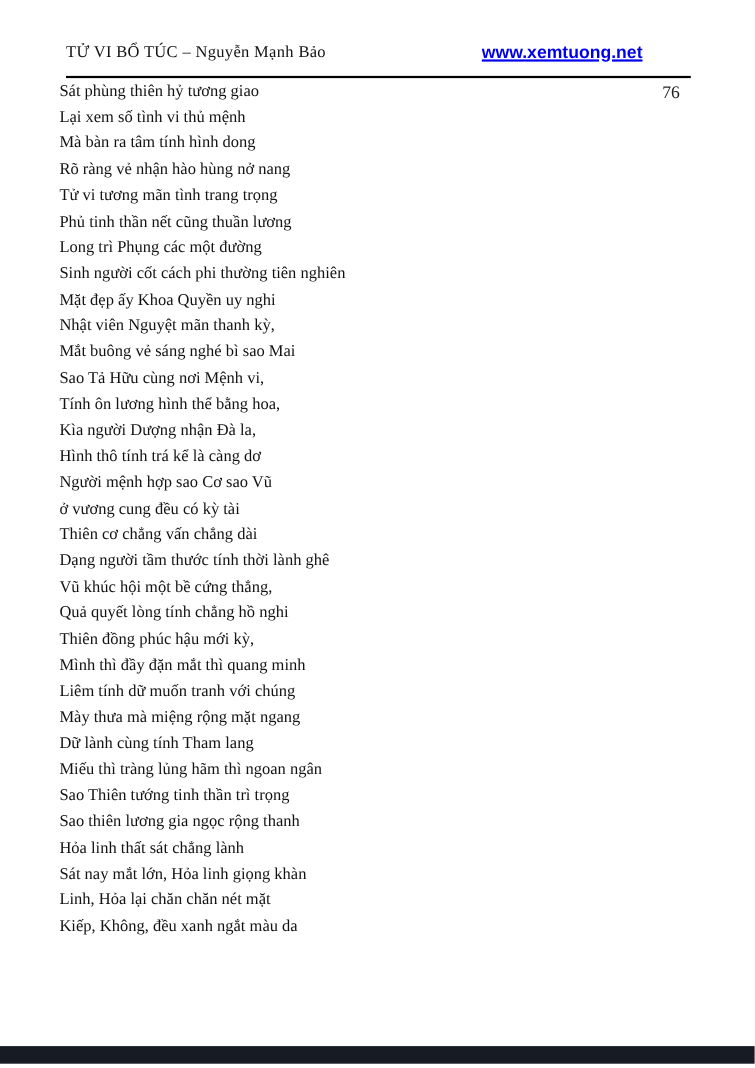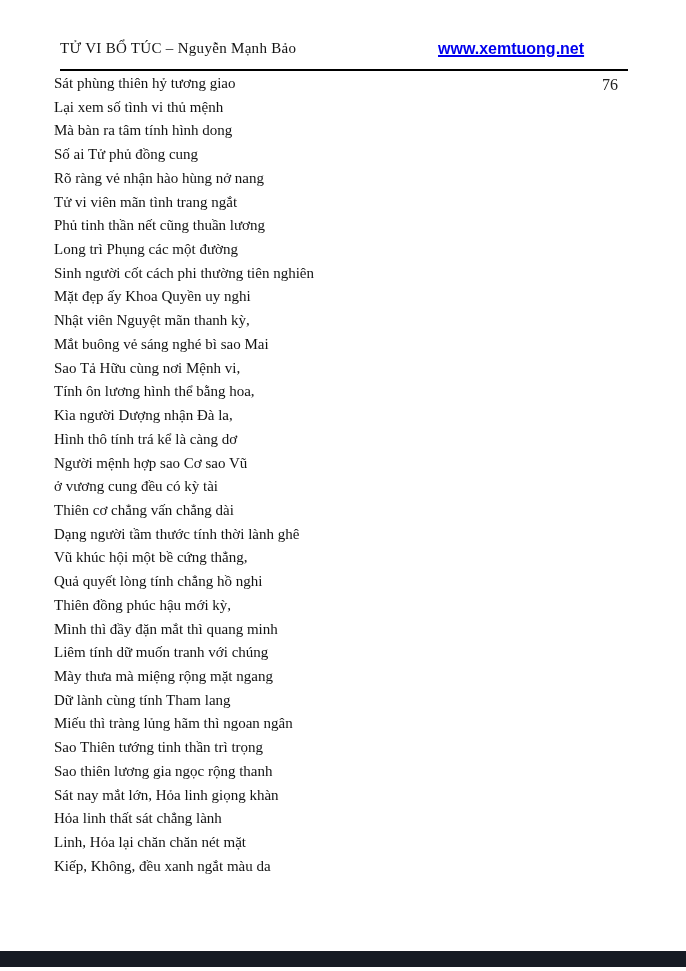--- a/index.html
+++ b/index.html
@@ -63,23 +63,22 @@
   <a class="header-link">www.xemtuong.net</a>
 
   <div class="header-pagenum">76</div>
 
   <div class="header-rule"></div>
 
   <div class="poem">
     <div class="poem-line">Sát phùng thiên hỷ tương giao</div>
     <div class="poem-line">Lại xem số tình vi thủ mệnh</div>
     <div class="poem-line">Mà bàn ra tâm tính hình dong</div>
-    <div class="poem-line">Số ai Tử phủ đồng cung</div>
     <div class="poem-line">Rõ ràng vẻ nhận hào hùng nở nang</div>
-    <div class="poem-line">Tử vi viên mãn tình trang ngắt</div>
+    <div class="poem-line">Tử vi tương mãn tình trang trọng</div>
     <div class="poem-line">Phủ tinh thần nết cũng thuần lương</div>
     <div class="poem-line">Long trì Phụng các một đường</div>
     <div class="poem-line">Sinh người cốt cách phi thường tiên nghiên</div>
     <div class="poem-line">Mặt đẹp ấy Khoa Quyền uy nghi</div>
     <div class="poem-line">Nhật viên Nguyệt mãn thanh kỳ,</div>
     <div class="poem-line">Mắt buông vẻ sáng nghé bì sao Mai</div>
     <div class="poem-line">Sao Tả Hữu cùng nơi Mệnh vi,</div>
     <div class="poem-line">Tính ôn lương hình thể bằng hoa,</div>
     <div class="poem-line">Kìa người Dượng nhận Đà la,</div>
     <div class="poem-line">Hình thô tính trá kể là càng dơ</div>
@@ -90,21 +89,21 @@
     <div class="poem-line">Vũ khúc hội một bề cứng thẳng,</div>
     <div class="poem-line">Quả quyết lòng tính chẳng hồ nghi</div>
     <div class="poem-line">Thiên đồng phúc hậu mới kỳ,</div>
     <div class="poem-line">Mình thì đầy đặn mắt thì quang minh</div>
     <div class="poem-line">Liêm tính dữ muốn tranh với chúng</div>
     <div class="poem-line">Mày thưa mà miệng rộng mặt ngang</div>
     <div class="poem-line">Dữ lành cùng tính Tham lang</div>
     <div class="poem-line">Miếu thì tràng lủng hãm thì ngoan ngân</div>
     <div class="poem-line">Sao Thiên tướng tinh thần trì trọng</div>
     <div class="poem-line">Sao thiên lương gia ngọc rộng thanh</div>
+    <div class="poem-line">Hỏa linh thất sát chẳng lành</div>
     <div class="poem-line">Sát nay mắt lớn, Hỏa linh giọng khàn</div>
-    <div class="poem-line">Hỏa linh thất sát chẳng lành</div>
     <div class="poem-line">Linh, Hỏa lại chăn chăn nét mặt</div>
     <div class="poem-line">Kiếp, Không, đều xanh ngắt màu da</div>
   </div>
 
   <div class="scan-bar"></div>
 
 </div>
 
 </body></html>

